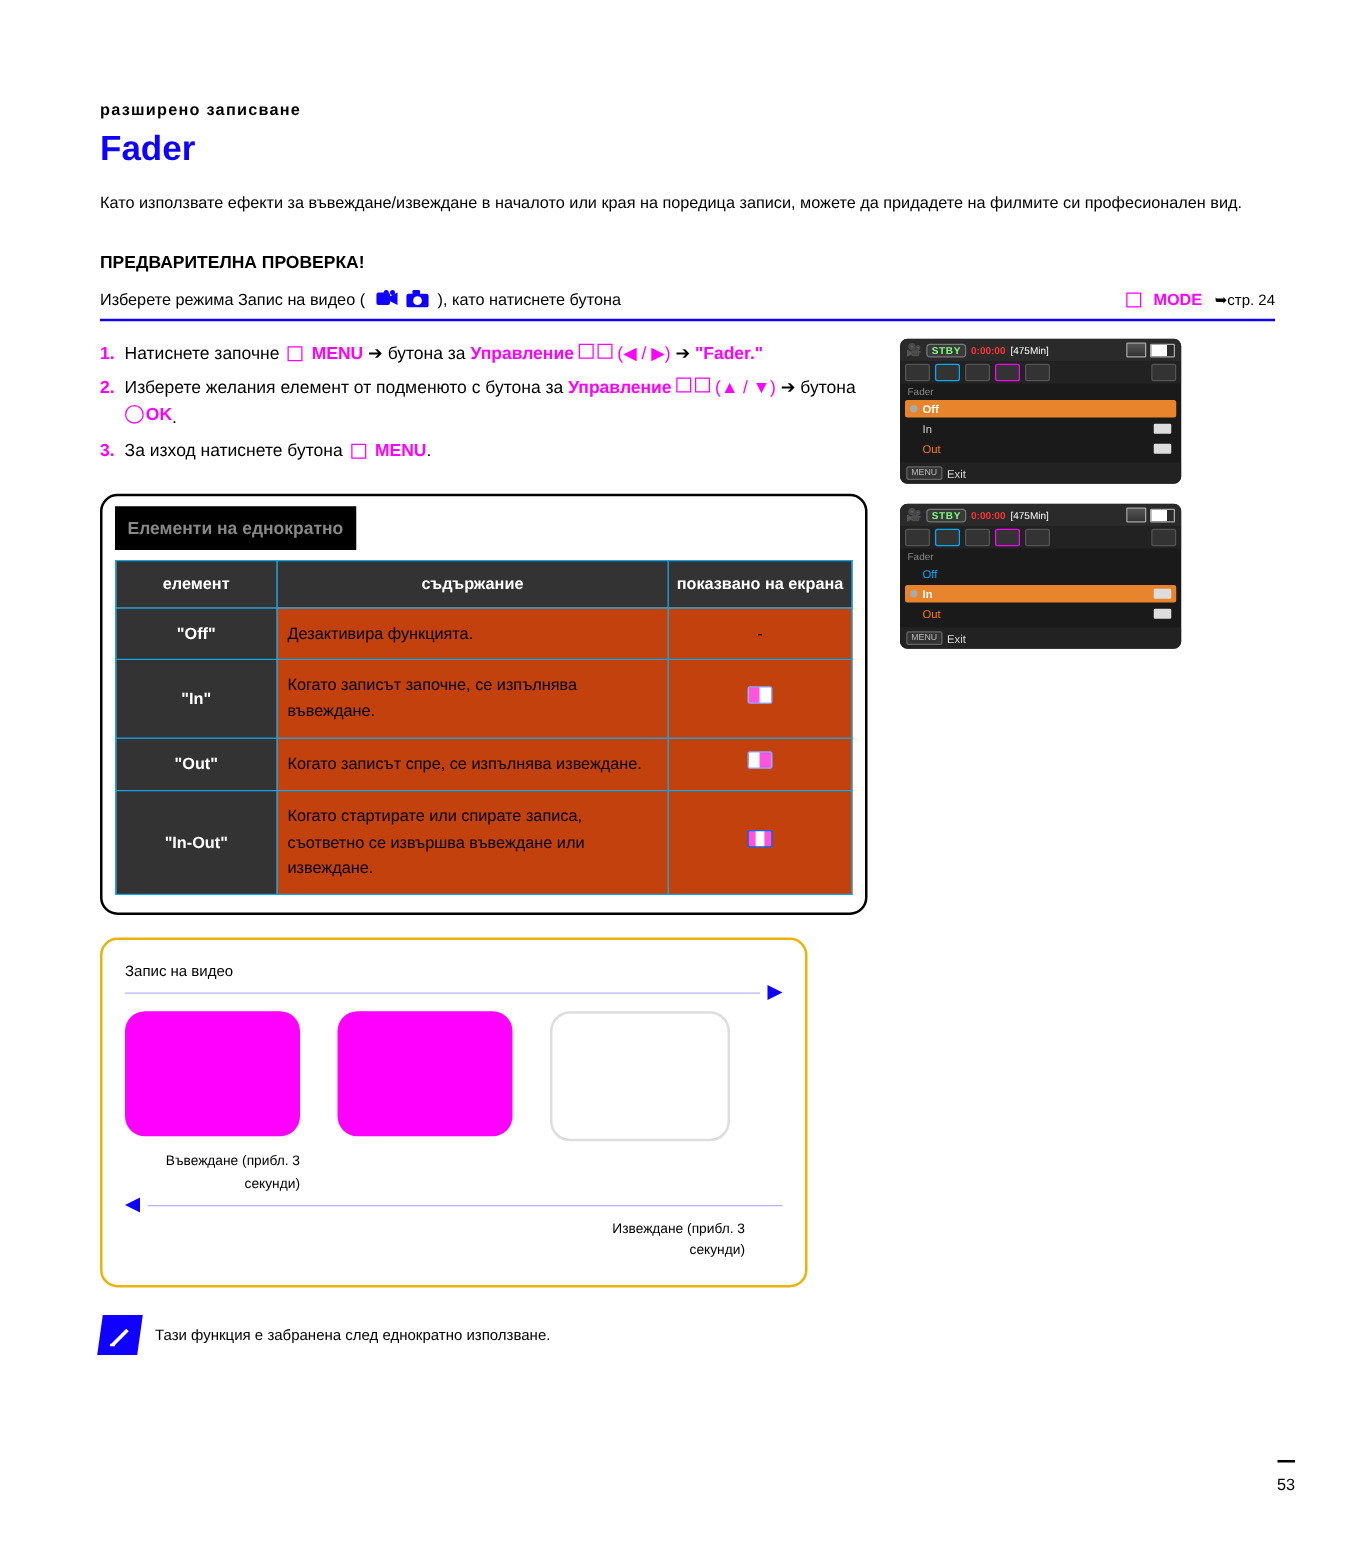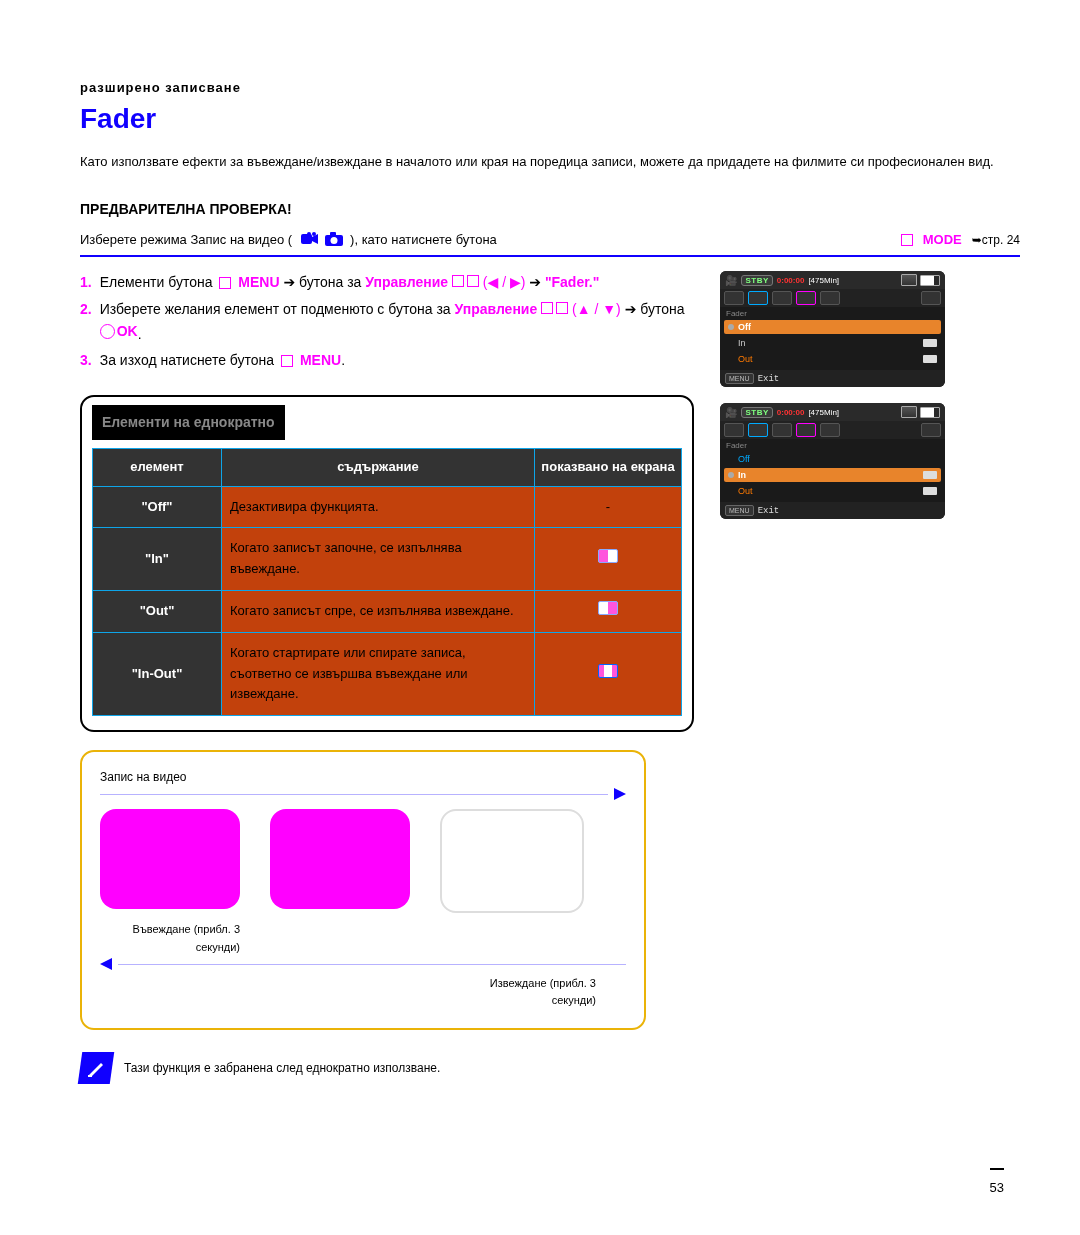--- a/index.html
+++ b/index.html
@@ -38,21 +38,21 @@
   .sc-tab.selA{border-color:#0af;}
   .sc-tab.selB{border-color:#ff00ff;}
   .sc-fader-h{font-size:8px;color:#888;padding:2px 6px;}
   .sc-list{padding:0 4px 2px;}
   .sc-item{display:flex;align-items:center;justify-content:space-between;font-size:9px;padding:2px 4px;border-radius:2px;margin-bottom:2px;}
   .sc-item .dot{width:6px;height:6px;border-radius:50%;background:#aaa;margin-right:4px;}
   .sc-item.sel{background:#e8842b;color:#fff;font-weight:bold;}
   .sc-item .iic{width:14px;height:8px;background:#ddd;border-radius:1px;}
   .sc-foot{display:flex;align-items:center;gap:4px;padding:3px 5px;background:#222;}
   .sc-foot .menu-b{background:#333;border:1px solid #666;font-size:7px;color:#bbb;padding:1px 3px;border-radius:2px;}
-  .sc-foot .exit{color:#ddd;font-size:9px;font-family:Liberation Mono, monospace;}
+  .sc-foot .exit{color:#ddd;font-size:9px;}
   .sc-item .label{display:flex;align-items:center;}
   .sc-item.out{color:#ff7a00;}
   .sc-item.off-b{color:#0af;}
   .sc-item.in-b{color:#fff;}
 
   .submenu-box{border:2px solid #000;border-radius:14px;margin-top:24px;width:610px;padding:0;overflow:hidden;}
   .sub-head{background:#000;color:#888;font-weight:bold;font-size:14px;padding:6px 10px;display:inline-block;margin:8px 0 8px 10px;}
   .subtable{width:calc(100% - 20px);margin:0 10px 14px;border-collapse:collapse;font-size:13px;}
   .subtable th,.subtable td{border:1px solid #0ea5e9;}
   .subtable thead th{background:#333;color:#fff;font-weight:bold;text-align:center;padding:8px 6px;}
@@ -77,21 +77,21 @@
   .thumb{width:140px;height:100px;border-radius:16px;}
   .t-solid{background:#ff00ff;}
   .t-light{background:#fff;border:2px solid #ddd;}
   .fade-cap{display:flex;font-size:11px;margin-top:4px;}
   .fade-cap span{width:140px;margin-right:30px;text-align:right;}
 
   .note-row{display:flex;gap:12px;margin-top:22px;align-items:center;}
   .note-icon{width:32px;height:32px;background:#1000ff;display:flex;align-items:center;justify-content:center;transform:skewX(-8deg);}
   .note-icon svg{transform:skewX(8deg);}
   .note-text{font-size:12px;}
-  .page-num{position:absolute;right:76px;bottom:40px;font-size:13px;border-top:2px solid #000;padding-top:10px;}
+  .page-num{position:absolute;right:44px;bottom:40px;font-size:13px;border-top:2px solid #000;padding-top:10px;}
   .inline-icon{display:inline-flex;vertical-align:middle;}
   .sq{display:inline-block;width:10px;height:10px;border:1.5px solid currentColor;}
   .sq-row{display:inline-flex;gap:3px;color:#ff00ff;}
   .black-text{color:#000;font-weight:normal;}
 </style>
 </head>
 <body>
 
 <div class="page">
 
@@ -129,21 +129,21 @@
       <span style="color:#000;font-size:12px">➥стр. 24</span>
     </span>
   </div>
 
   <div class="steps">
     <div class="steps-col">
 
       <div class="step">
         <div class="num">1.</div>
         <div class="txt">
-          <span>Елементи бутона</span>
+          <span>Натиснете започне</span>
           <span class="inline-icon sq" style="color:#ff00ff;margin:0 3px"></span>
           <span class="mag">MENU</span>
           <span>➔ бутона за</span>
           <span class="mag">Управление</span>
           <span class="sq-row">
               <span class="sq"></span>
               <span class="sq"></span>
             </span>
           <span class="mag" style="font-weight:normal">(◀ / ▶)</span>
           <span>➔</span>

